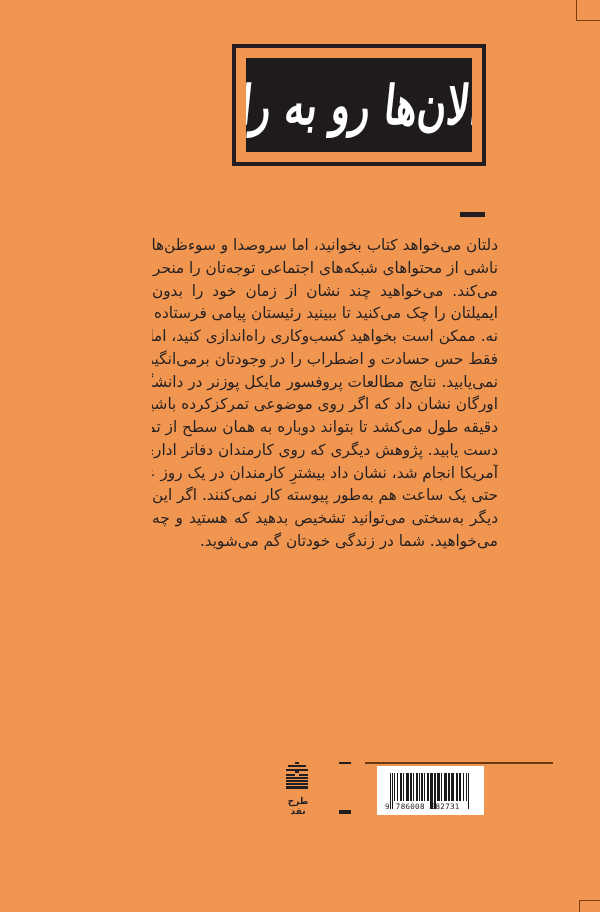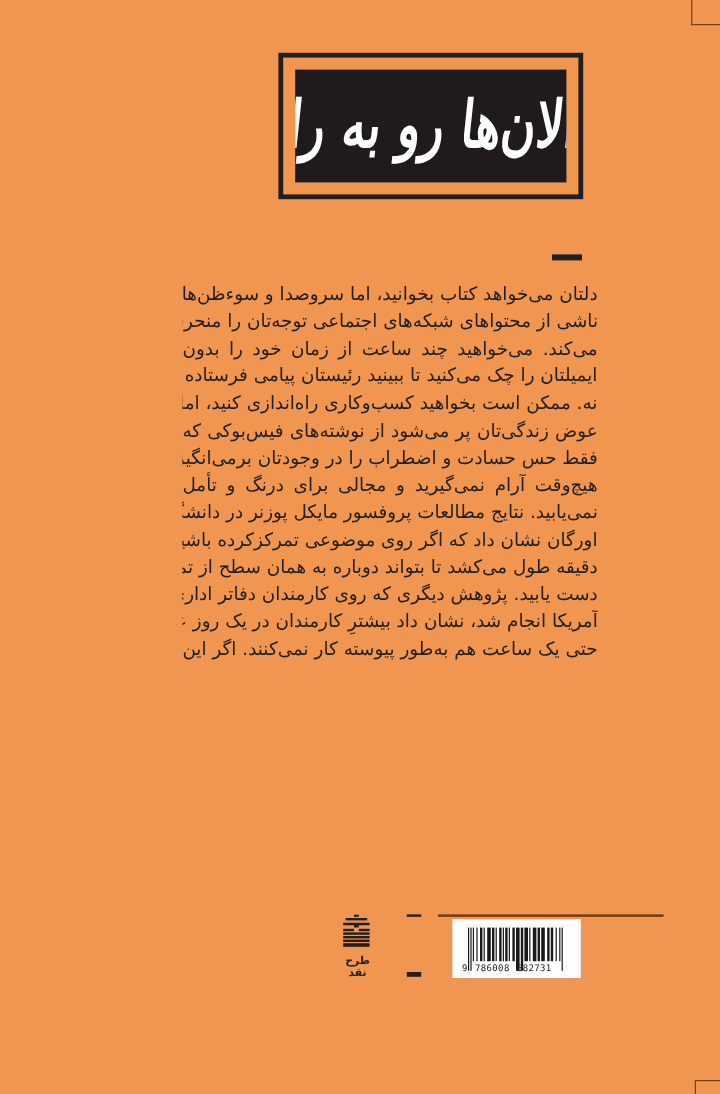--- a/index.html
+++ b/index.html
@@ -190,32 +190,32 @@
   <div class="title-inner">
     <span class="title-text">دالان‌ها رو به راه</span>
   </div>
 </div>
 
 <div class="dash-top"></div>
 
 <div class="body-text" id="body-text">
     <span class="line">دلتان می‌خواهد کتاب بخوانید، اما سروصدا و سوءظن‌های</span>
     <span class="line">ناشی از محتواهای شبکه‌های اجتماعی توجه‌تان را منحرف</span>
-    <span class="line">می‌کند. می‌خواهید چند ساعت از زمان خود را بدون</span>
+    <span class="line">می‌کند. می‌خواهید چند نشان از زمان خود را بدون</span>
     <span class="line">ایمیلتان را چک می‌کنید تا ببینید رئیستان پیامی فرستاده یا</span>
     <span class="line">نه. ممکن است بخواهید کسب‌وکاری راه‌اندازی کنید، اما در</span>
-    <span class="line">عوض زندگی‌تان پر می‌شود از نوشته‌های فیس‌بوکی که</span>
     <span class="line">فقط حس حسادت و اضطراب را در وجودتان برمی‌انگیزند.</span>
-    <span class="line">هیچ‌وقت آرام نمی‌گیرید و مجالی برای درنگ و تأمل</span>
     <span class="line">نمی‌یابید. نتایج مطالعات پروفسور مایکل پوزنر در دانشگاه</span>
     <span class="line">اورگان نشان داد که اگر روی موضوعی تمرکزکرده باشید و</span>
     <span class="line">دقیقه طول می‌کشد تا بتواند دوباره به همان سطح از تمرکز</span>
     <span class="line">دست یابید. پژوهش دیگری که روی کارمندان دفاتر اداری در</span>
     <span class="line">آمریکا انجام شد، نشان داد بیشترِ کارمندان در یک روز عادی</span>
     <span class="line">حتی یک ساعت هم به‌طور پیوسته کار نمی‌کنند. اگر این</span>
+    <span class="line">دیگر به‌سختی می‌توانید تشخیص بدهید که هستید و چه</span>
+    <span class="line last">می‌خواهید. شما در زندگی خودتان گم می‌شوید.</span>
   </div>
 
 <div class="bottom-dash-small"></div>
 <div class="bottom-rule"></div>
 <div class="bottom-dash-thick"></div>
 
 <div class="barcode">
   <div class="barcode-bars" id="barcode-bars">
       <span class="tall" style="width: 1px;"></span>
       <span class="gap" style="width: 1px;"></span>

